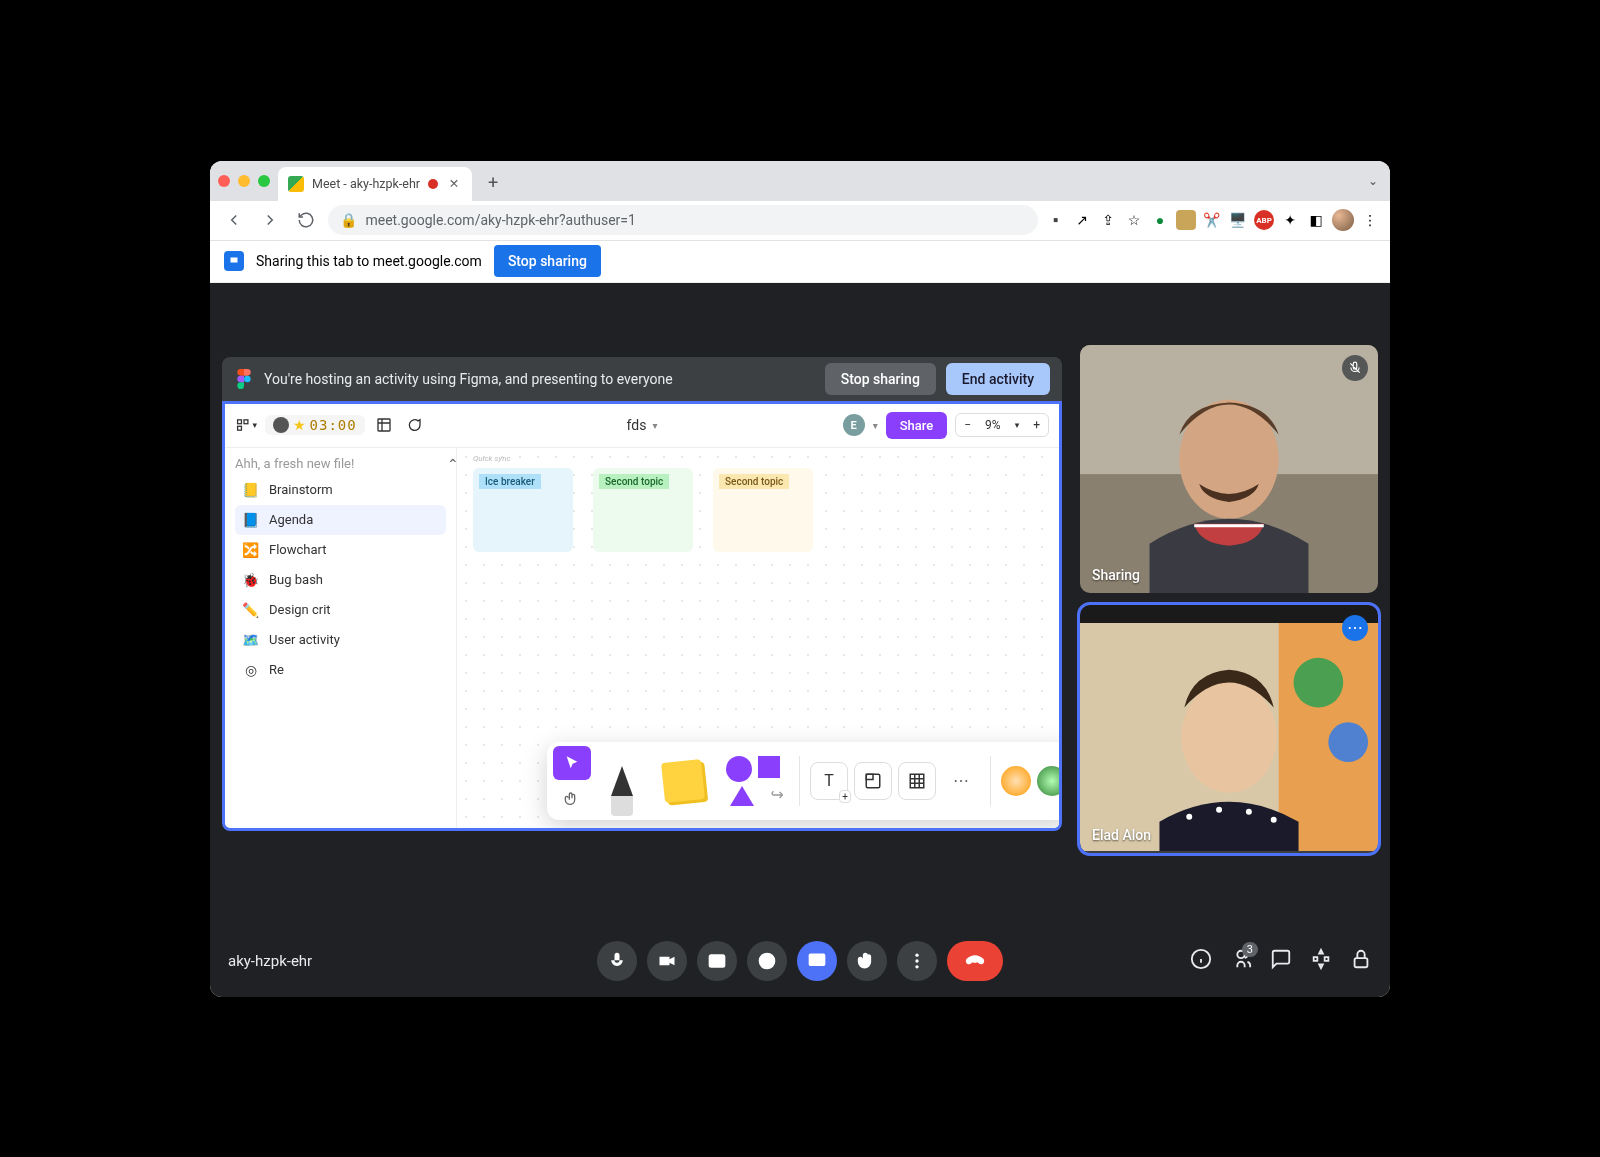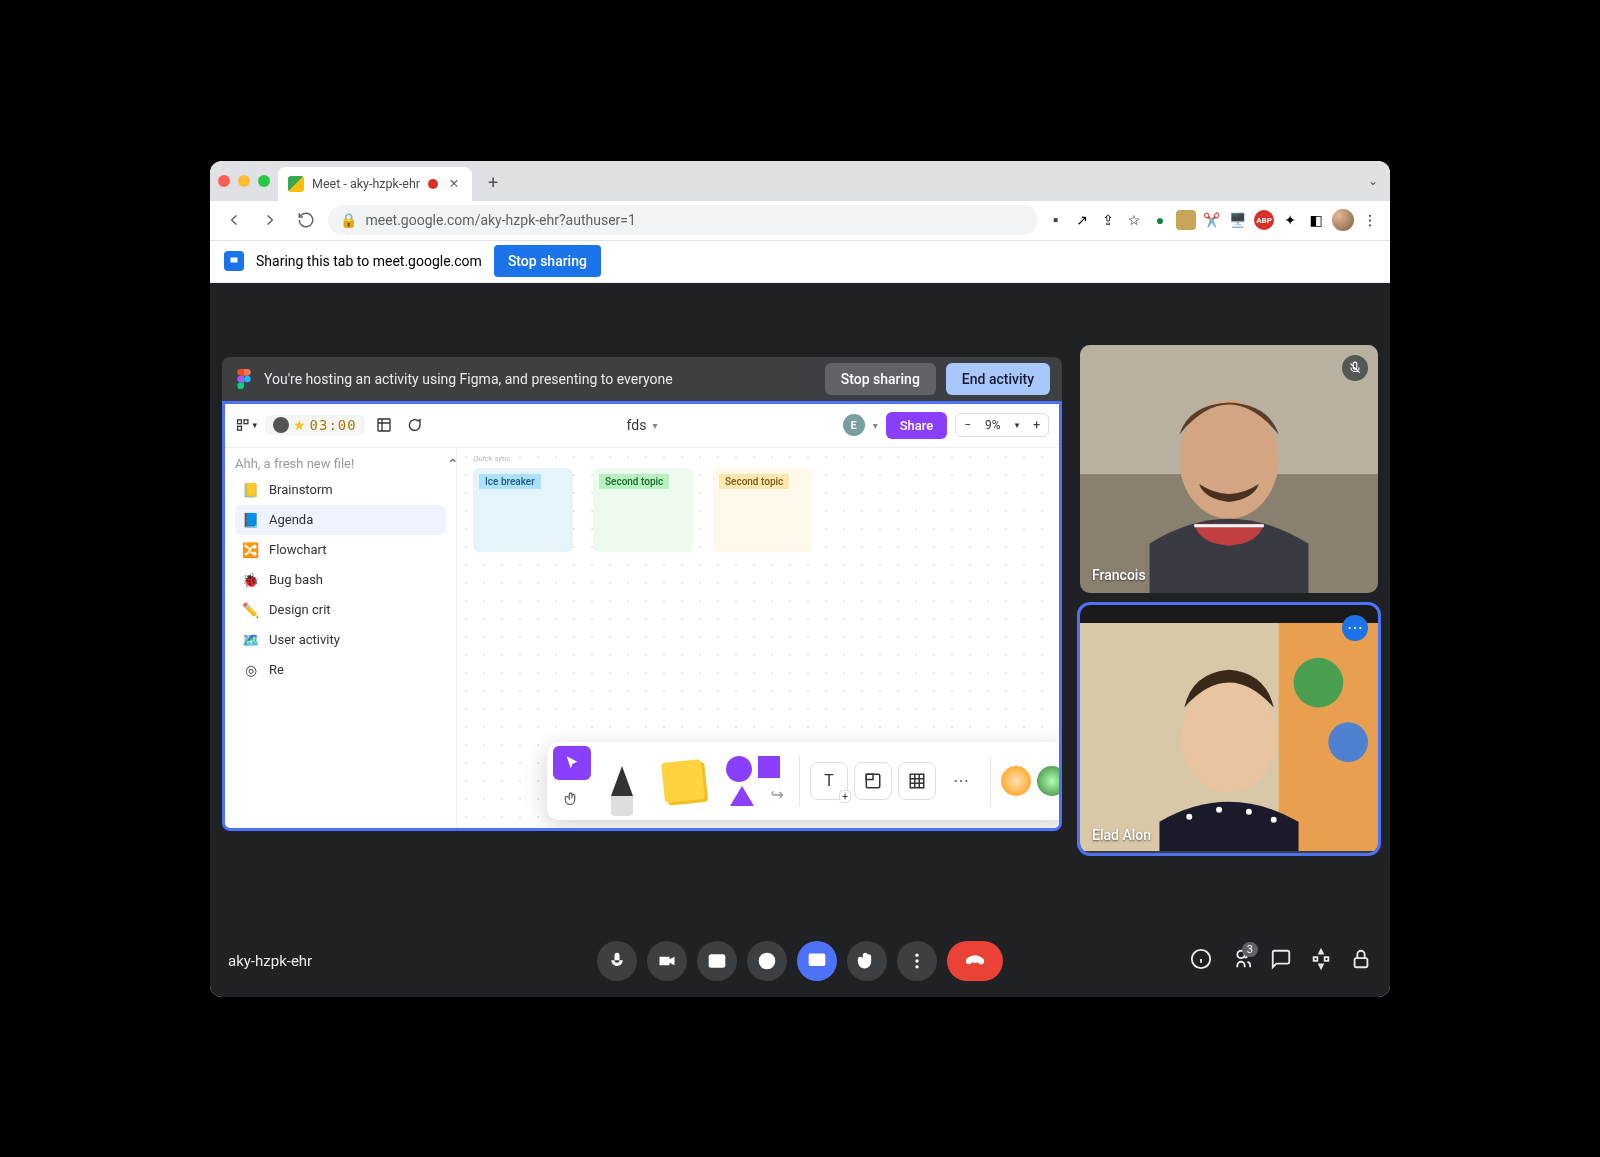--- a/index.html
+++ b/index.html
@@ -337,21 +337,21 @@
             <rect width="300" height="250" fill="#8a8070"></rect>
             <rect x="0" y="0" width="300" height="130" fill="#b8b0a0"></rect>
             <ellipse cx="150" cy="115" rx="50" ry="60" fill="#d4a582"></ellipse>
             <path d="M100 90 q50 -60 100 0 q-10 -30 -50 -32 q-40 2 -50 32" fill="#5a3d28"></path>
             <path d="M120 140 q30 20 60 0 q-5 15 -30 18 q-25 -3 -30 -18" fill="#4a3020"></path>
             <path d="M70 200 q80 -50 160 0 l0 50 l-160 0 z" fill="#3a3a42"></path>
             <path d="M115 180 l70 0 q-5 20 -35 22 q-30 -2 -35 -22" fill="#d04040" opacity="0.9"></path>
             <path d="M115 182 l70 0" stroke="#fff" stroke-width="3"></path>
           </svg>
         </div>
-        <div class="tile-name">Francois</div>
+        <div class="tile-name">Sharing</div>
       </div>
       <div class="tile speaking">
         <div class="tile-more">⋯</div>
         <div class="tile-video" style="background:#2a2a2a;flex-direction:column">
           <div style="height:18px;background:#1a1a1a;width:100%"></div>
           <svg class="person-svg" viewBox="0 0 300 230" preserveAspectRatio="xMidYMid slice" style="flex:1">
             <rect width="300" height="230" fill="#d8c8a8"></rect>
             <rect x="200" y="0" width="100" height="230" fill="#e8a050"></rect>
             <circle cx="240" cy="60" r="25" fill="#4aa050"></circle>
             <circle cx="270" cy="120" r="20" fill="#5080d0"></circle>

